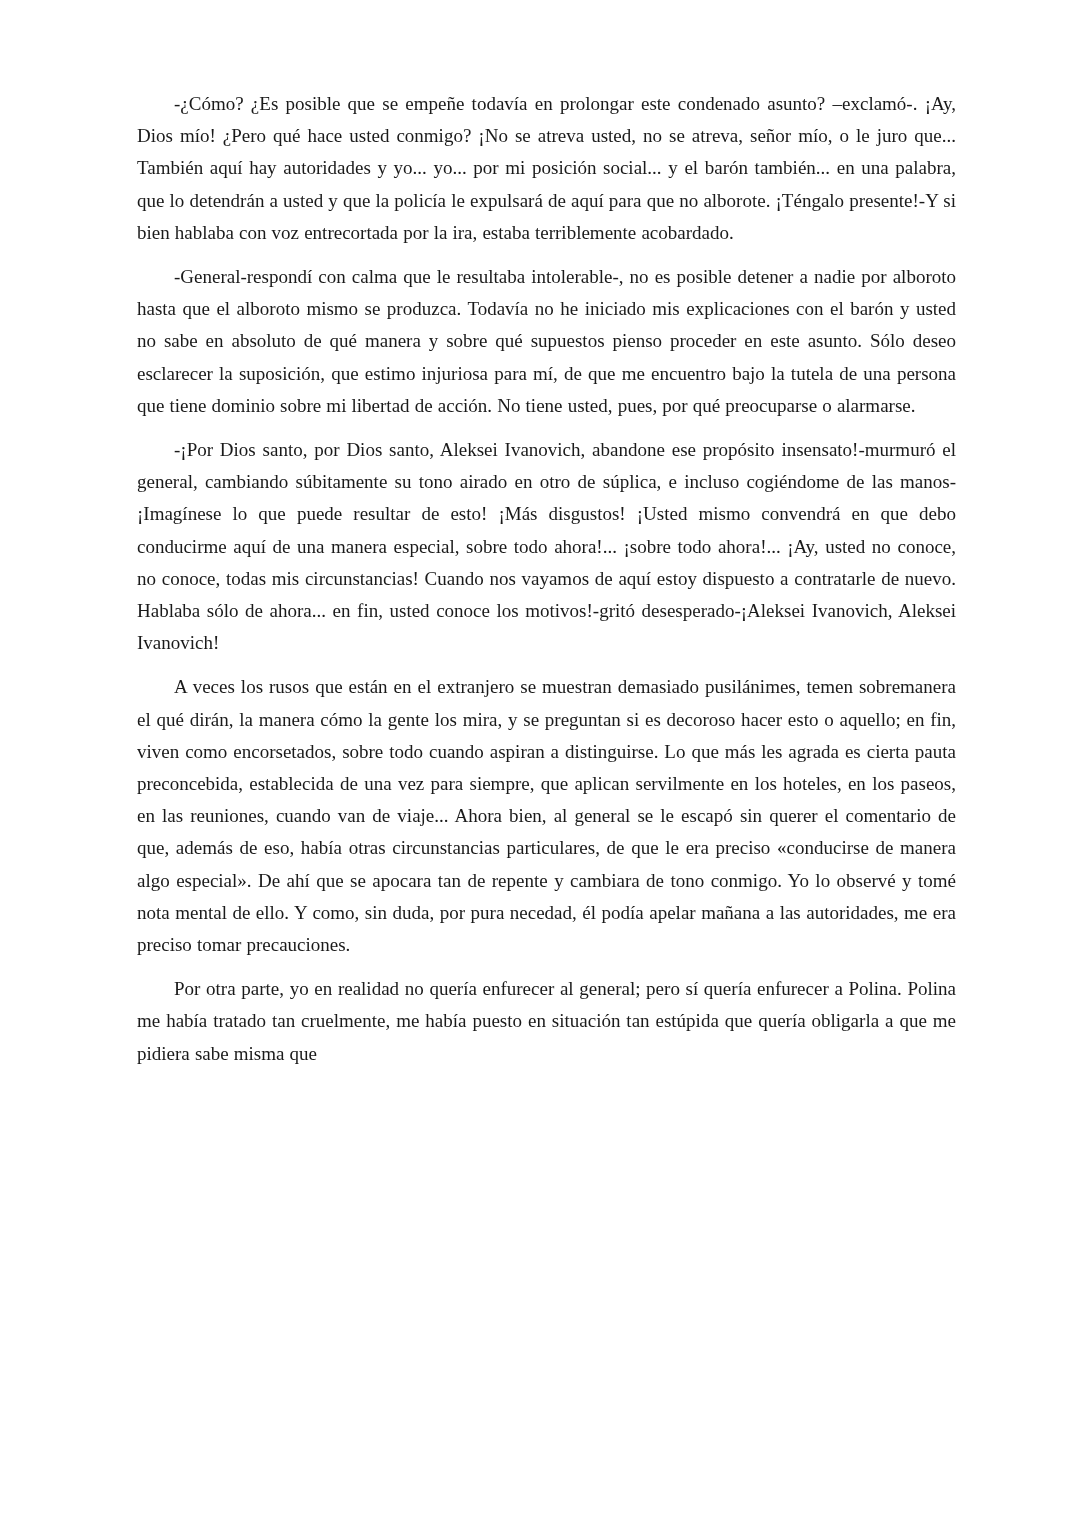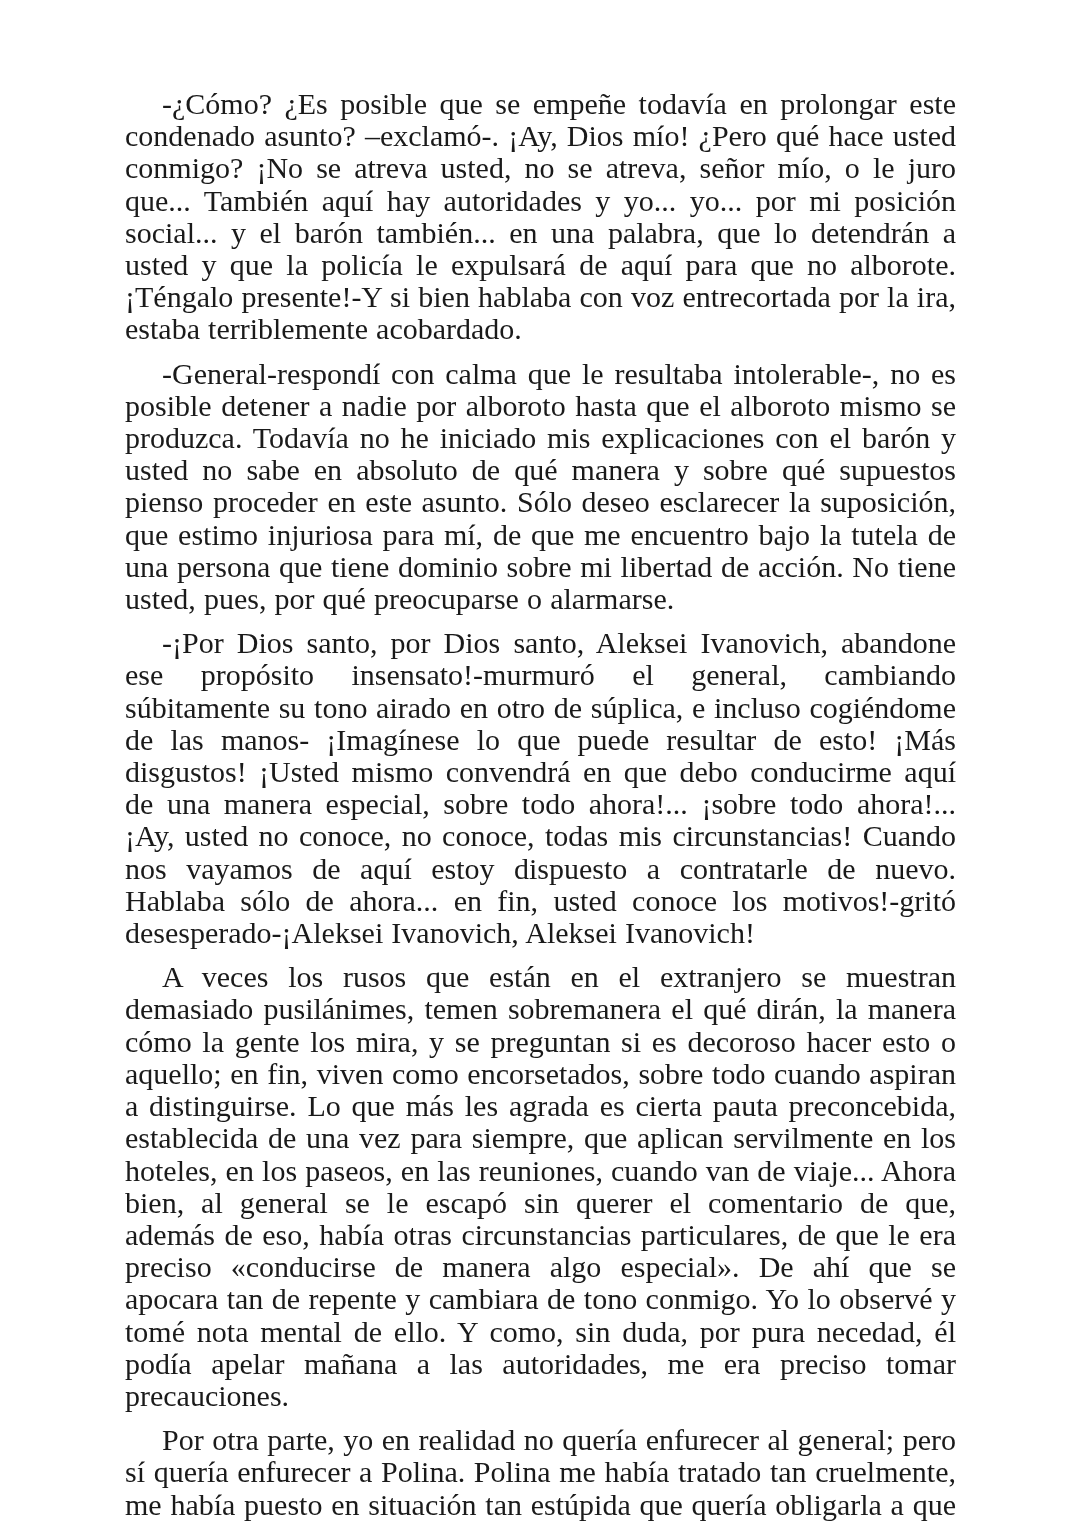--- a/index.html
+++ b/index.html
@@ -24,40 +24,40 @@
   }
 
   .text-column {
     position: absolute;
     left: 125px;
     top: 88px;
     width: 831px;
   }
 
   .para {
-    margin: 0 0 12px 0;
+    margin: 0 0 12px 12px;
     text-align: justify;
     text-justify: inter-word;
     text-indent: 37px;
-    font-size: 30px;
+    font-size: 19px;
     line-height: 32.2px;
     color: #1a1a1a;
     hyphens: none;
     -webkit-hyphens: none;
     word-spacing: 0.02em;
   }
 
   .para:last-child {
     margin-bottom: 0;
   }
 </style>
 </head>
 <body>
 
 <div class="page">
   <div class="text-column">
     <p class="para">-¿Cómo? ¿Es posible que se empeñe todavía en prolongar este condenado asunto? –exclamó-. ¡Ay, Dios mío! ¿Pero qué hace usted conmigo? ¡No se atreva usted, no se atreva, señor mío, o le juro que... También aquí hay autoridades y yo... yo... por mi posición social... y el barón también... en una palabra, que lo detendrán a usted y que la policía le expulsará de aquí para que no alborote. ¡Téngalo presente!-Y si bien hablaba con voz entrecortada por la ira, estaba terriblemente acobardado.</p>
     <p class="para">-General-respondí con calma que le resultaba intolerable-, no es posible detener a nadie por alboroto hasta que el alboroto mismo se produzca. Todavía no he iniciado mis explicaciones con el barón y usted no sabe en absoluto de qué manera y sobre qué supuestos pienso proceder en este asunto. Sólo deseo esclarecer la suposición, que estimo injuriosa para mí, de que me encuentro bajo la tutela de una persona que tiene dominio sobre mi libertad de acción. No tiene usted, pues, por qué preocuparse o alarmarse.</p>
     <p class="para">-¡Por Dios santo, por Dios santo, Aleksei Ivanovich, abandone ese propósito insensato!-murmuró el general, cambiando súbitamente su tono airado en otro de súplica, e incluso cogiéndome de las manos- ¡Imagínese lo que puede resultar de esto! ¡Más disgustos! ¡Usted mismo convendrá en que debo conducirme aquí de una manera especial, sobre todo ahora!... ¡sobre todo ahora!... ¡Ay, usted no conoce, no conoce, todas mis circunstancias! Cuando nos vayamos de aquí estoy dispuesto a contratarle de nuevo. Hablaba sólo de ahora... en fin, usted conoce los motivos!-gritó desesperado-¡Aleksei Ivanovich, Aleksei Ivanovich!</p>
     <p class="para">A veces los rusos que están en el extranjero se muestran demasiado pusilánimes, temen sobremanera el qué dirán, la manera cómo la gente los mira, y se preguntan si es decoroso hacer esto o aquello; en fin, viven como encorsetados, sobre todo cuando aspiran a distinguirse. Lo que más les agrada es cierta pauta preconcebida, establecida de una vez para siempre, que aplican servilmente en los hoteles, en los paseos, en las reuniones, cuando van de viaje... Ahora bien, al general se le escapó sin querer el comentario de que, además de eso, había otras circunstancias particulares, de que le era preciso «conducirse de manera algo especial». De ahí que se apocara tan de repente y cambiara de tono conmigo. Yo lo observé y tomé nota mental de ello. Y como, sin duda, por pura necedad, él podía apelar mañana a las autoridades, me era preciso tomar precauciones.</p>
-    <p class="para">Por otra parte, yo en realidad no quería enfurecer al general; pero sí quería enfurecer a Polina. Polina me había tratado tan cruelmente, me había puesto en situación tan estúpida que quería obligarla a que me produzca ella misma que</p>
+    <p class="para">Por otra parte, yo en realidad no quería enfurecer al general; pero sí quería enfurecer a Polina. Polina me había tratado tan cruelmente, me había puesto en situación tan estúpida que quería obligarla a que me pidiera sabe misma que</p>
   </div>
 </div>
 
 </body></html>

